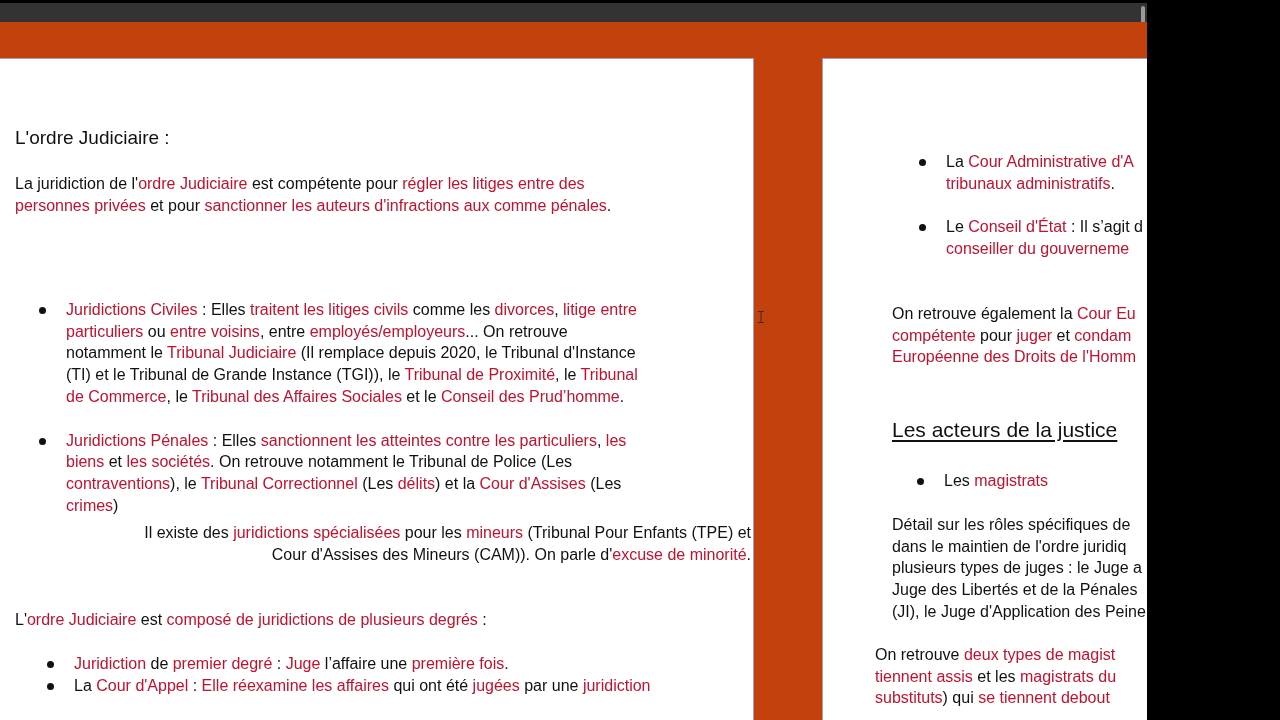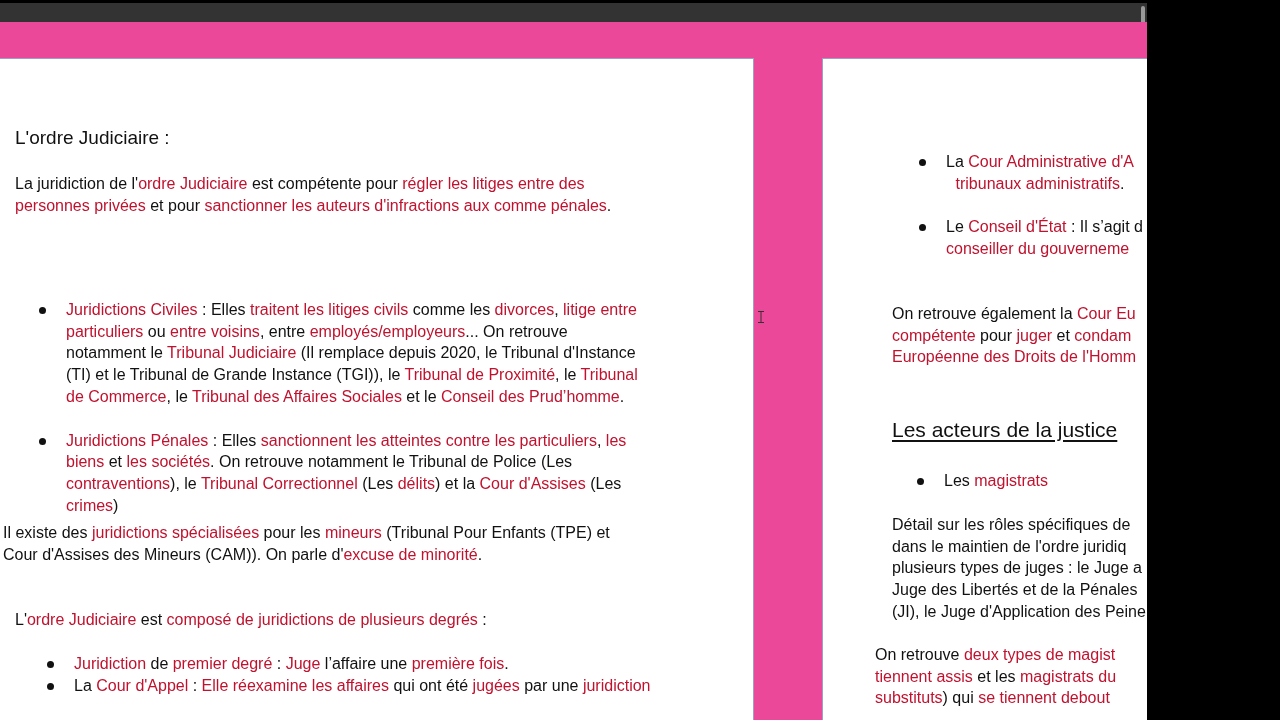--- a/index.html
+++ b/index.html
@@ -9,21 +9,21 @@
     .topbar {
       position: absolute; left: 0; top: 0; width: 1147px; height: 22px;
       background: #333333; border-top: 3px solid #000;
     }
     .topbar-scroll-thumb {
       position: absolute; right: 2px; top: 3px; width: 4px; height: 18px;
       background: #9a9a9a; border-radius: 2px;
     }
     .workspace {
       position: absolute; left: 0; top: 22px; width: 1147px; height: 698px;
-      background: #ec4899; overflow: hidden;
+      background: #c2410c; overflow: hidden;
     }
     .right-black { position: absolute; left: 1147px; top: 0; width: 133px; height: 720px; background: #000; }
 
     .page {
       position: absolute; background: #fff;
       border: 1px solid #9aa0c8;
       overflow: hidden;
     }
     .page-left { left: -2px; top: 36px; width: 756px; height: 700px; }
     .page-right { left: 822px; top: 36px; width: 340px; height: 700px; }
@@ -66,39 +66,39 @@
       <div class="bullet-row" style="position:relative;">
         <div class="bullet-dot"></div>
         <div class="bullet-text rich"><span class="red">Juridictions Civiles</span><span> : Elles </span><span class="red">traitent les litiges civils</span><span> comme les </span><span class="red">divorces</span><span>, </span><span class="red">litige entre</span><br><span class="red">particuliers</span><span> ou </span><span class="red">entre voisins</span><span>, entre </span><span class="red">employés/employeurs</span><span>... On retrouve</span><br><span>notamment le </span><span class="red">Tribunal Judiciaire</span><span> (Il remplace depuis 2020, le Tribunal d'Instance</span><br><span>(TI) et le Tribunal de Grande Instance (TGI)), le </span><span class="red">Tribunal de Proximité</span><span>, le </span><span class="red">Tribunal</span><br><span class="red">de Commerce</span><span>, le </span><span class="red">Tribunal des Affaires Sociales</span><span> et le </span><span class="red">Conseil des Prud’homme</span><span>.</span></div>
       </div>
       <div class="bullet-row" style="position:relative; margin-top:22px;">
         <div class="bullet-dot"></div>
         <div class="bullet-text rich"><span class="red">Juridictions Pénales</span><span> : Elles </span><span class="red">sanctionnent les atteintes contre les particuliers</span><span>, </span><span class="red">les</span><br><span class="red">biens</span><span> et </span><span class="red">les sociétés</span><span>. On retrouve notamment le Tribunal de Police (Les</span><br><span class="red">contraventions</span><span>), le </span><span class="red">Tribunal Correctionnel</span><span> (Les </span><span class="red">délits</span><span>) et la </span><span class="red">Cour d'Assises</span><span> (Les</span><br><span class="red">crimes</span><span>)</span></div>
       </div>
     </div>
 
-    <div class="p rich" style="left:4px; top:463px; width:720px;"><span>Il existe des </span><span class="red">juridictions spécialisées</span><span> pour les </span><span class="red">mineurs</span><span> (Tribunal Pour Enfants (TPE) et</span><br><span>Cour d'Assises des Mineurs (CAM)). On parle d'</span><span class="red">excuse de minorité</span><span>.</span></div>
+    <div class="p rich" style="left:32px; top:463px; width:720px;text-align:right;"><span>Il existe des </span><span class="red">juridictions spécialisées</span><span> pour les </span><span class="red">mineurs</span><span> (Tribunal Pour Enfants (TPE) et</span><br><span>Cour d'Assises des Mineurs (CAM)). On parle d'</span><span class="red">excuse de minorité</span><span>.</span></div>
 
     <div class="p rich" style="left:16px; top:550px; width:720px;"><span>L'</span><span class="red">ordre Judiciaire</span><span> est </span><span class="red">composé de juridictions de plusieurs degrés</span><span> :</span></div>
 
     <div class="p" style="left:48px; top:594px; width:700px;">
       <div class="bullet-row" style="position:relative;">
         <div class="bullet-dot"></div>
         <div class="bullet-text rich"><span class="red">Juridiction</span><span> de </span><span class="red">premier degré</span><span> : </span><span class="red">Juge</span><span> l’affaire une </span><span class="red">première fois</span><span>.</span></div>
       </div>
       <div class="bullet-row" style="position:relative; ">
         <div class="bullet-dot"></div>
         <div class="bullet-text rich"><span>La </span><span class="red">Cour d'Appel</span><span> : </span><span class="red">Elle réexamine les affaires</span><span> qui ont été </span><span class="red">jugées</span><span> par une </span><span class="red">juridiction</span></div>
       </div>
     </div>
   </div>
 
   <div class="page page-right doc">
     <div class="p" style="left:96px; top:92px; width:300px;">
-      <div class="bullet-row" style="position:relative;text-align:center;">
+      <div class="bullet-row" style="position:relative;">
         <div class="bullet-dot"></div>
         <div class="bullet-text rich" style="white-space:nowrap;"><span>La </span><span class="red">Cour Administrative d'A</span><br><span class="red">tribunaux administratifs</span><span>.</span></div>
       </div>
       <div class="bullet-row" style="position:relative; margin-top:22px;">
         <div class="bullet-dot"></div>
         <div class="bullet-text rich" style="white-space:nowrap;"><span>Le </span><span class="red">Conseil d'État</span><span> : Il s’agit d</span><br><span class="red">conseiller du gouverneme</span></div>
       </div>
     </div>
 
     <div class="p rich" style="left:69px; top:244px; white-space:nowrap;"><span>On retrouve également la </span><span class="red">Cour Eu</span><br><span class="red">compétente</span><span> pour </span><span class="red">juger</span><span> et </span><span class="red">condam</span><br><span class="red">Européenne des Droits de l'Homm</span></div>

